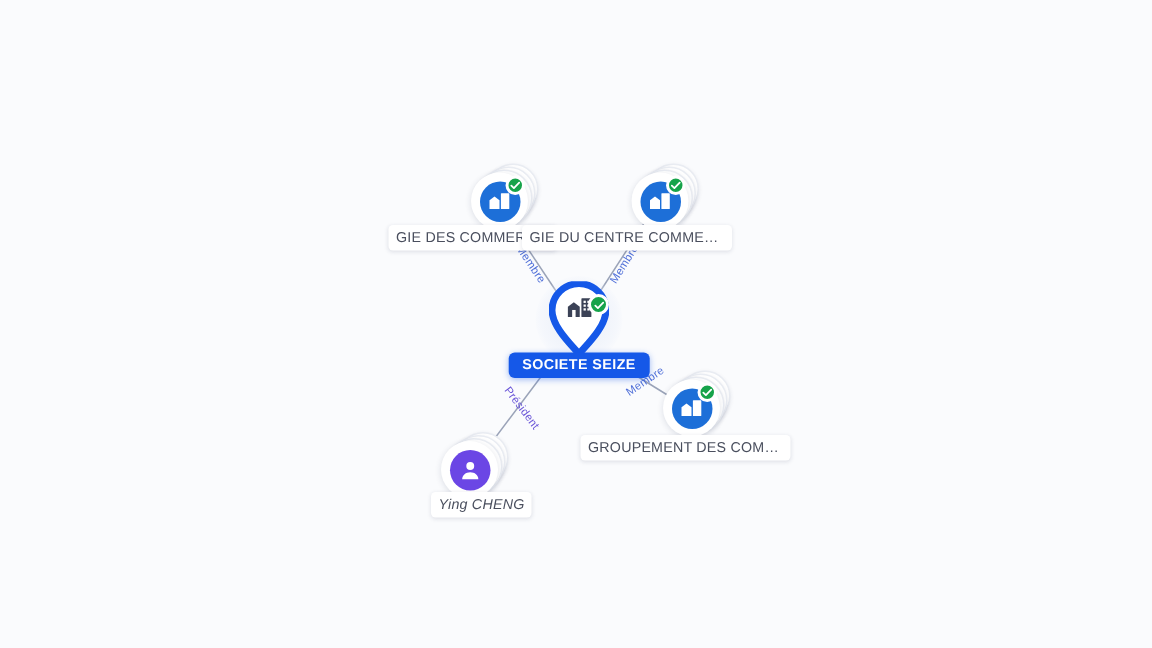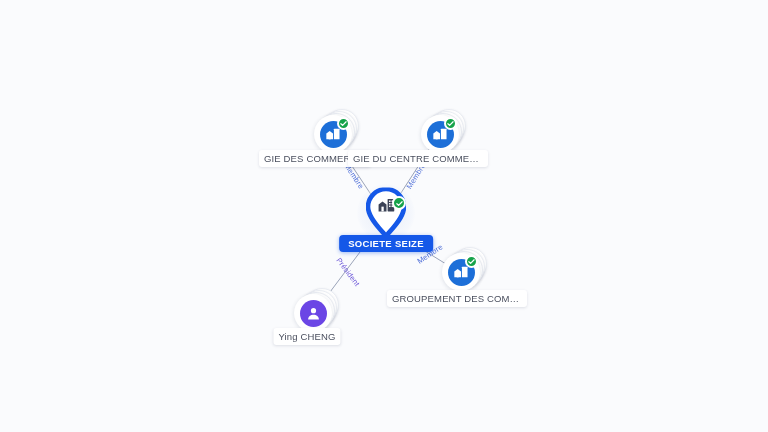--- a/index.html
+++ b/index.html
@@ -283,16 +283,16 @@
           <div class="glyph-circle" style="width: 27px; height: 27px; background: rgb(107, 70, 229);">
             <svg viewBox="0 0 24 24" width="17" height="17">
               <g fill="#ffffff">
                 <circle cx="12" cy="8" r="3.7"></circle>
                 <path d="M4.4 20.5 C4.4 16.4 7.8 13.8 12 13.8 C16.2 13.8 19.6 16.4 19.6 20.5 Z"></path>
               </g>
             </svg>
           </div>
         </div>
       </div>
-      <div class="node-label" style="left: 307px; top: 328px; z-index: 20;">Ying CHENG</div>
+      <div class="node-label" style="left: 321px; top: 328px; z-index: 20; font-style: italic;">Ying CHENG</div>
     </div>
 
 </div>
 
 </body></html>

